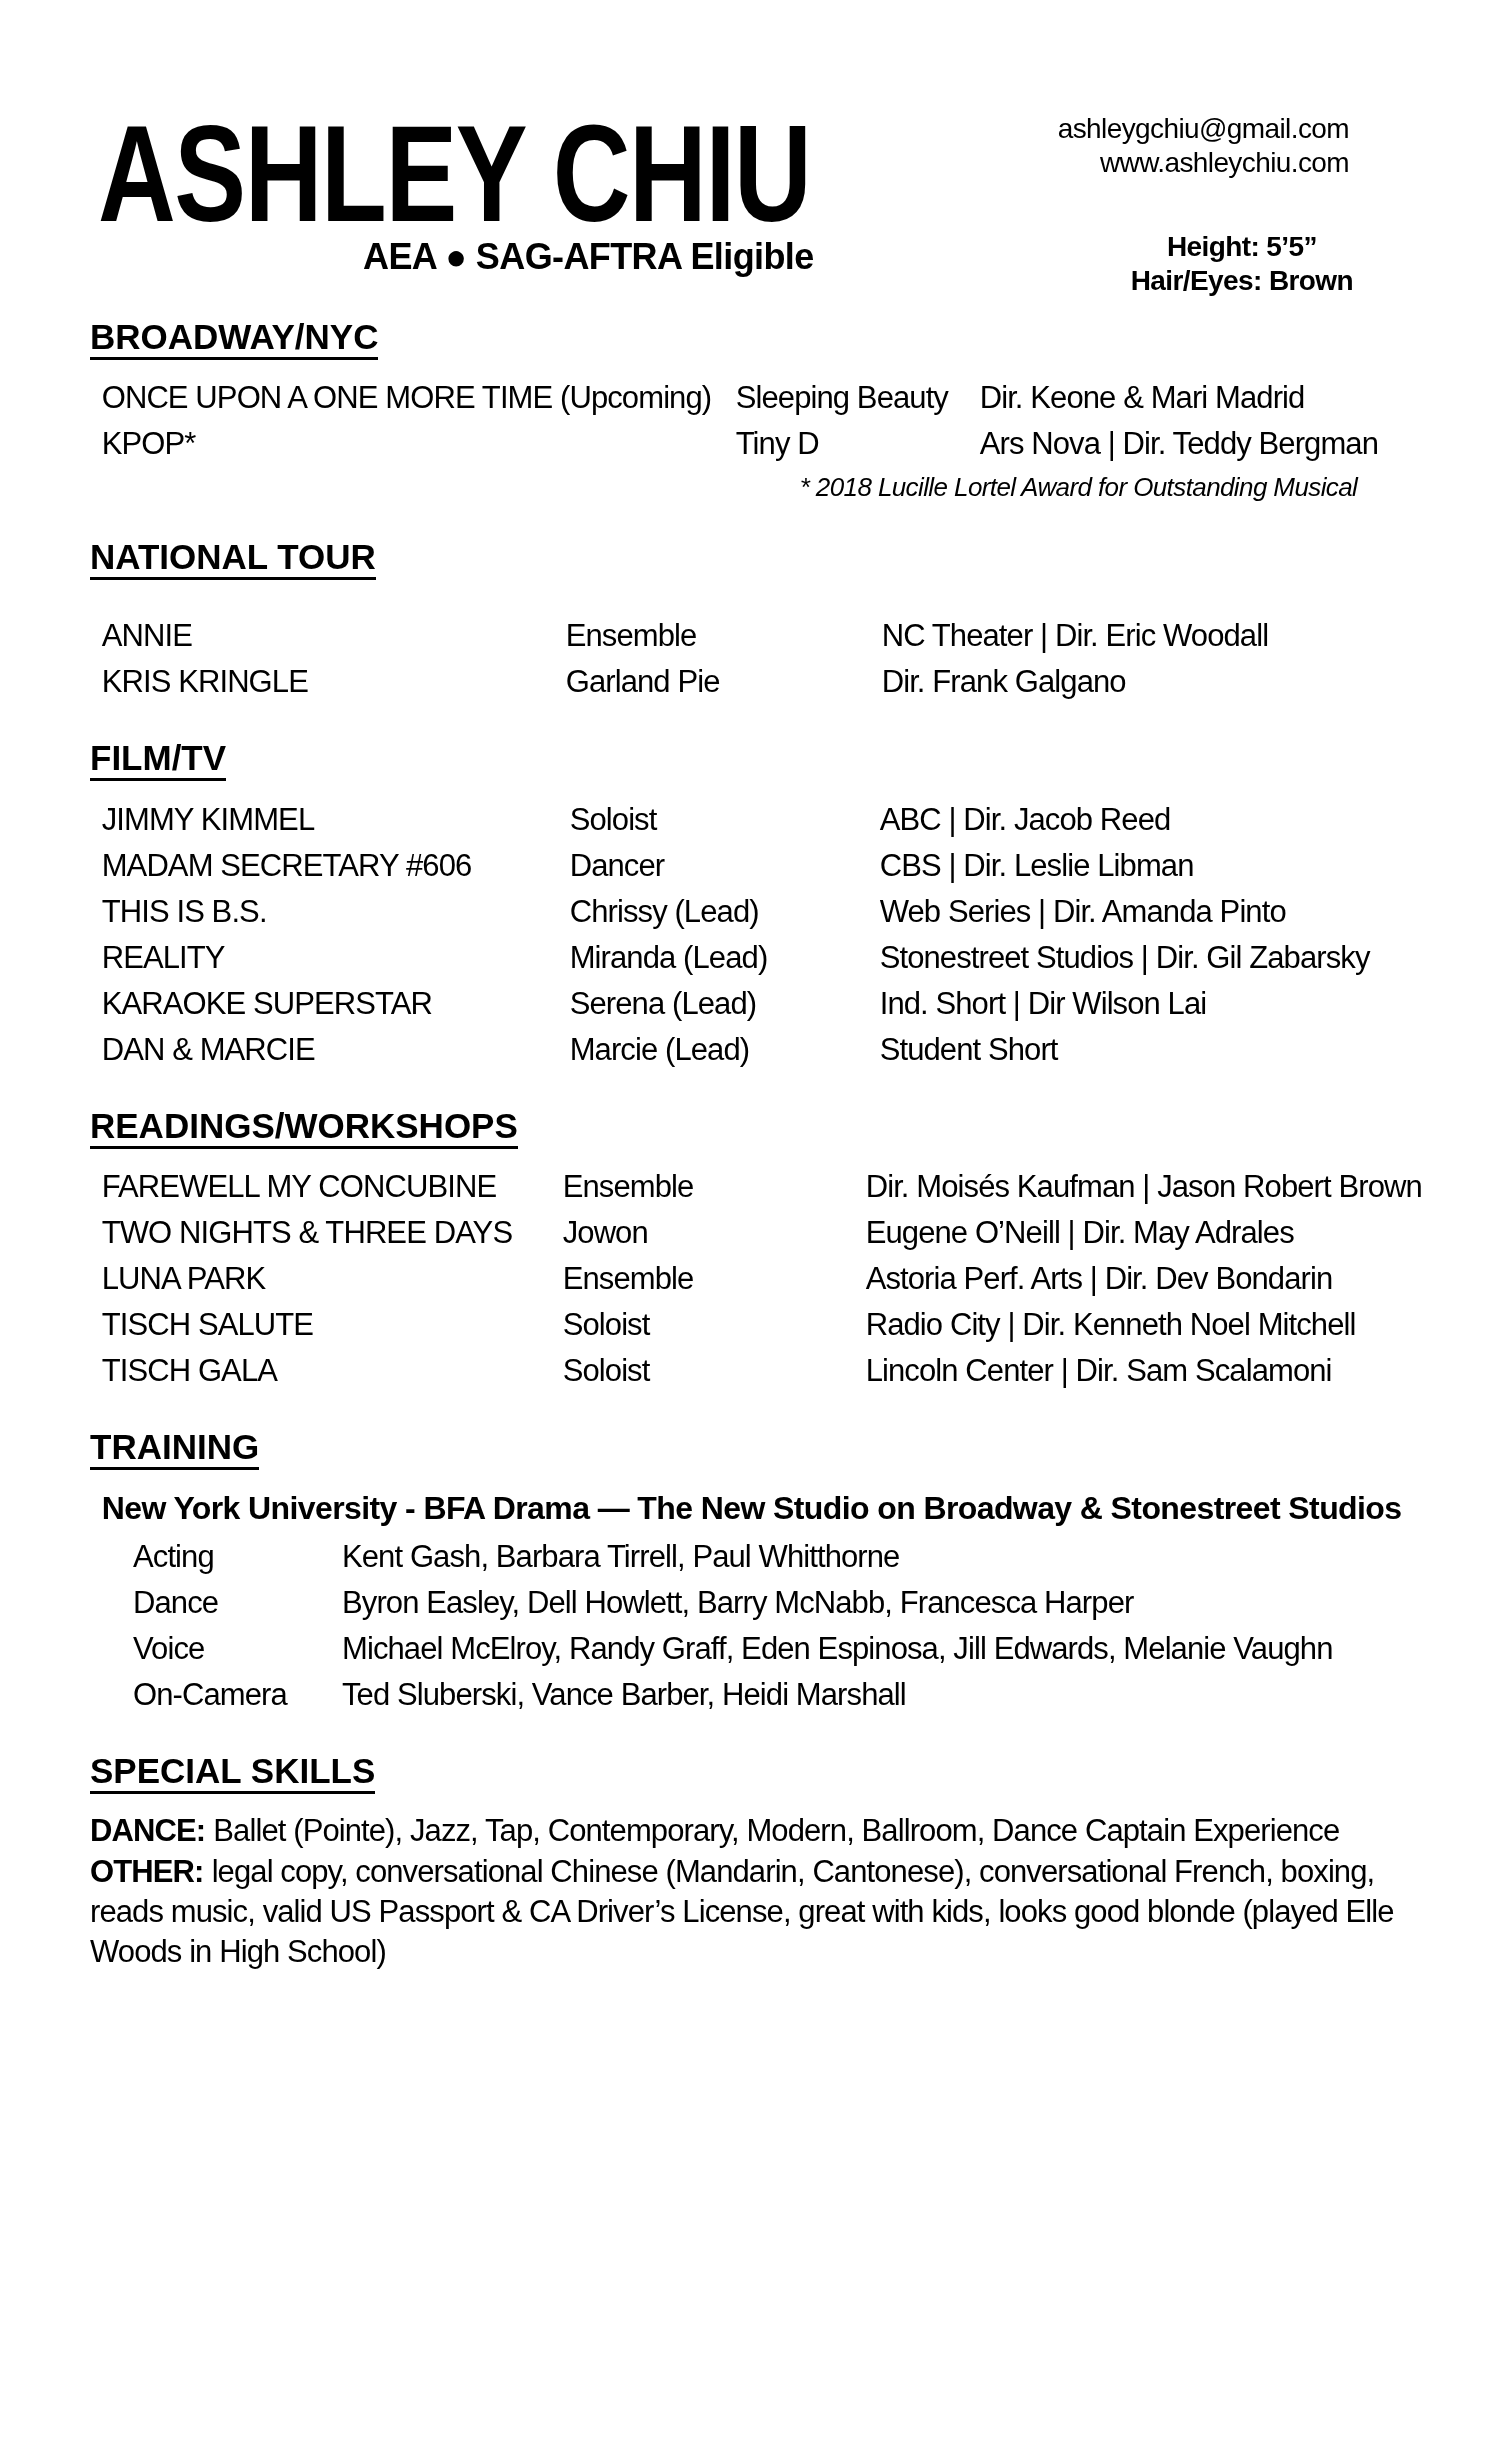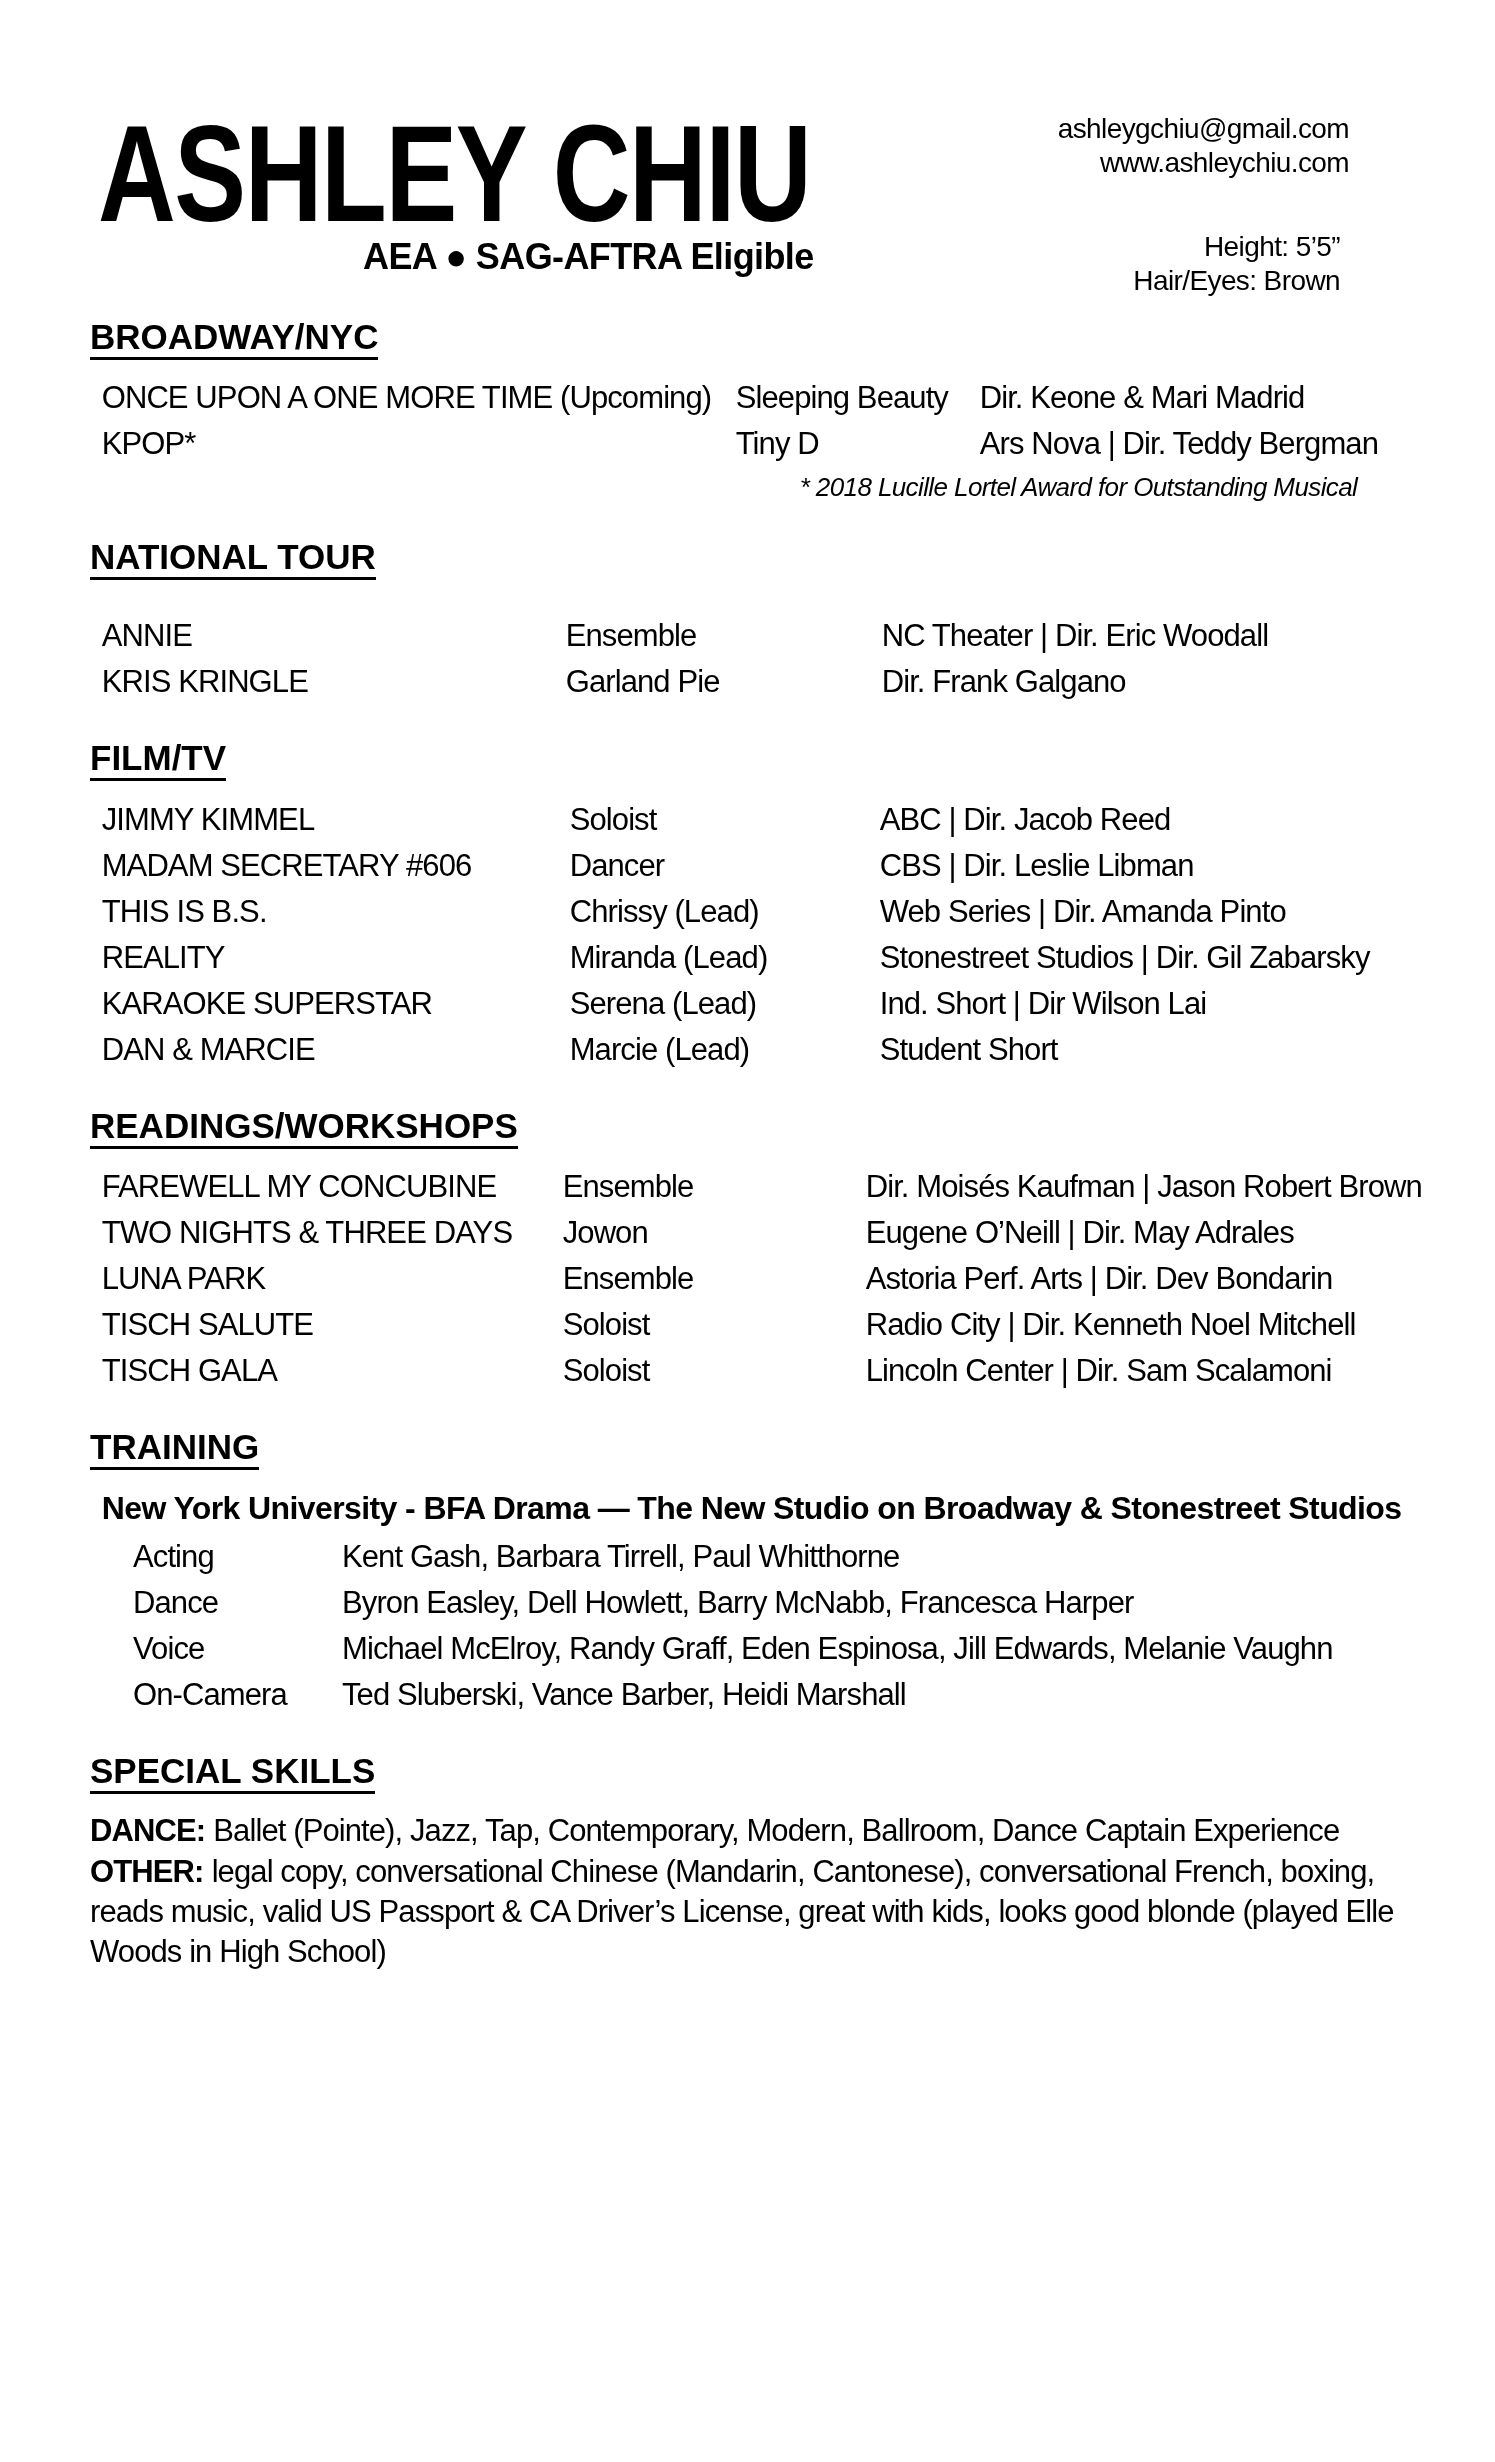--- a/index.html
+++ b/index.html
@@ -26,22 +26,22 @@
   .unions {
     position: absolute; left: 363px; top: 240px;
     font-size: 36px; font-weight: 700; line-height: 34px;
     white-space: nowrap;
   }
   .contact {
     position: absolute; right: 134px; top: 112px;
     text-align: right; font-size: 28px; line-height: 34px;
   }
   .stats {
-    position: absolute; right: 143px; top: 230px;
-    text-align: right; font-size: 28px; line-height: 34px;
+    position: absolute; right: 130px; top: 230px;
+    text-align: center; font-size: 28px; line-height: 34px; font-weight: bold;
   }
   
   .sec { padding-left: 90px; padding-right: 64px; margin-top: 33px; }
   .sec.first { margin-top: 23.5px; }
   .sec-h { margin: 0; font-size: 35px; font-weight: 700; letter-spacing: 0; }
   .sec-h .ul { display: inline-block; border-bottom: 3.5px solid #000; padding-bottom: 0; }
   .rows { padding-left: 11.7px; margin-top: 15.2px; }
   .row { display: grid; line-height: 46px; font-size: 31px; letter-spacing: -0.9px; }
   .row > span { white-space: nowrap; }
   .cols-broadway { grid-template-columns: 634px 244px 1fr; }

